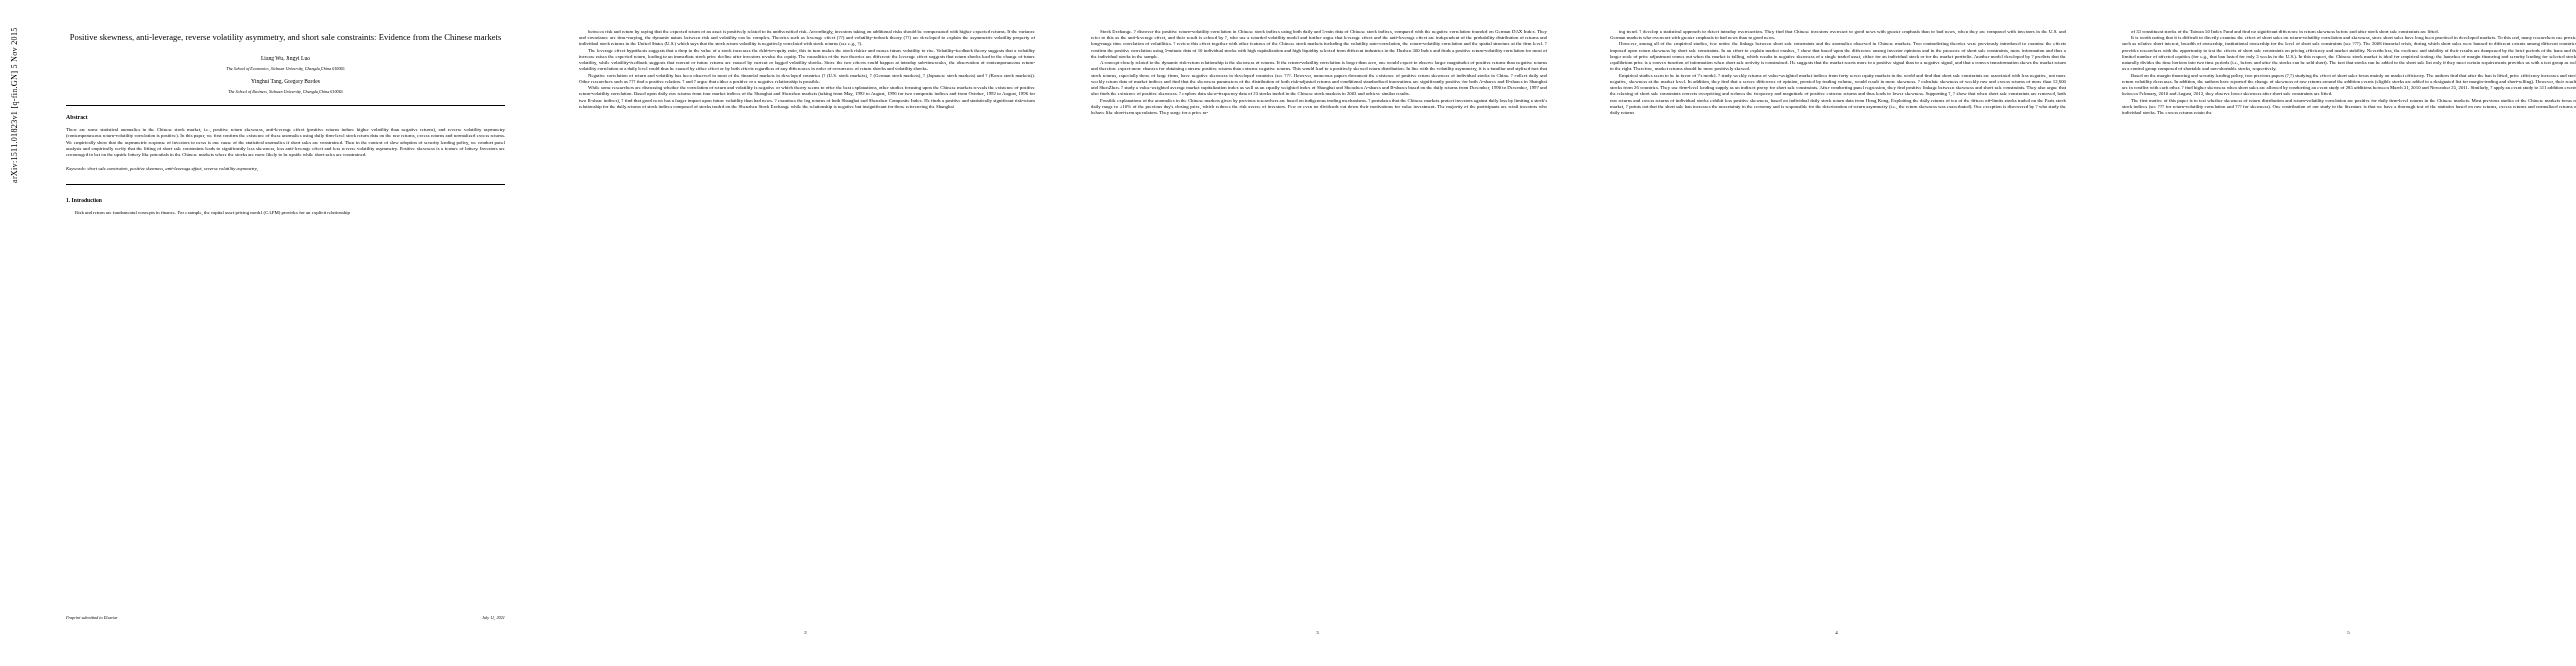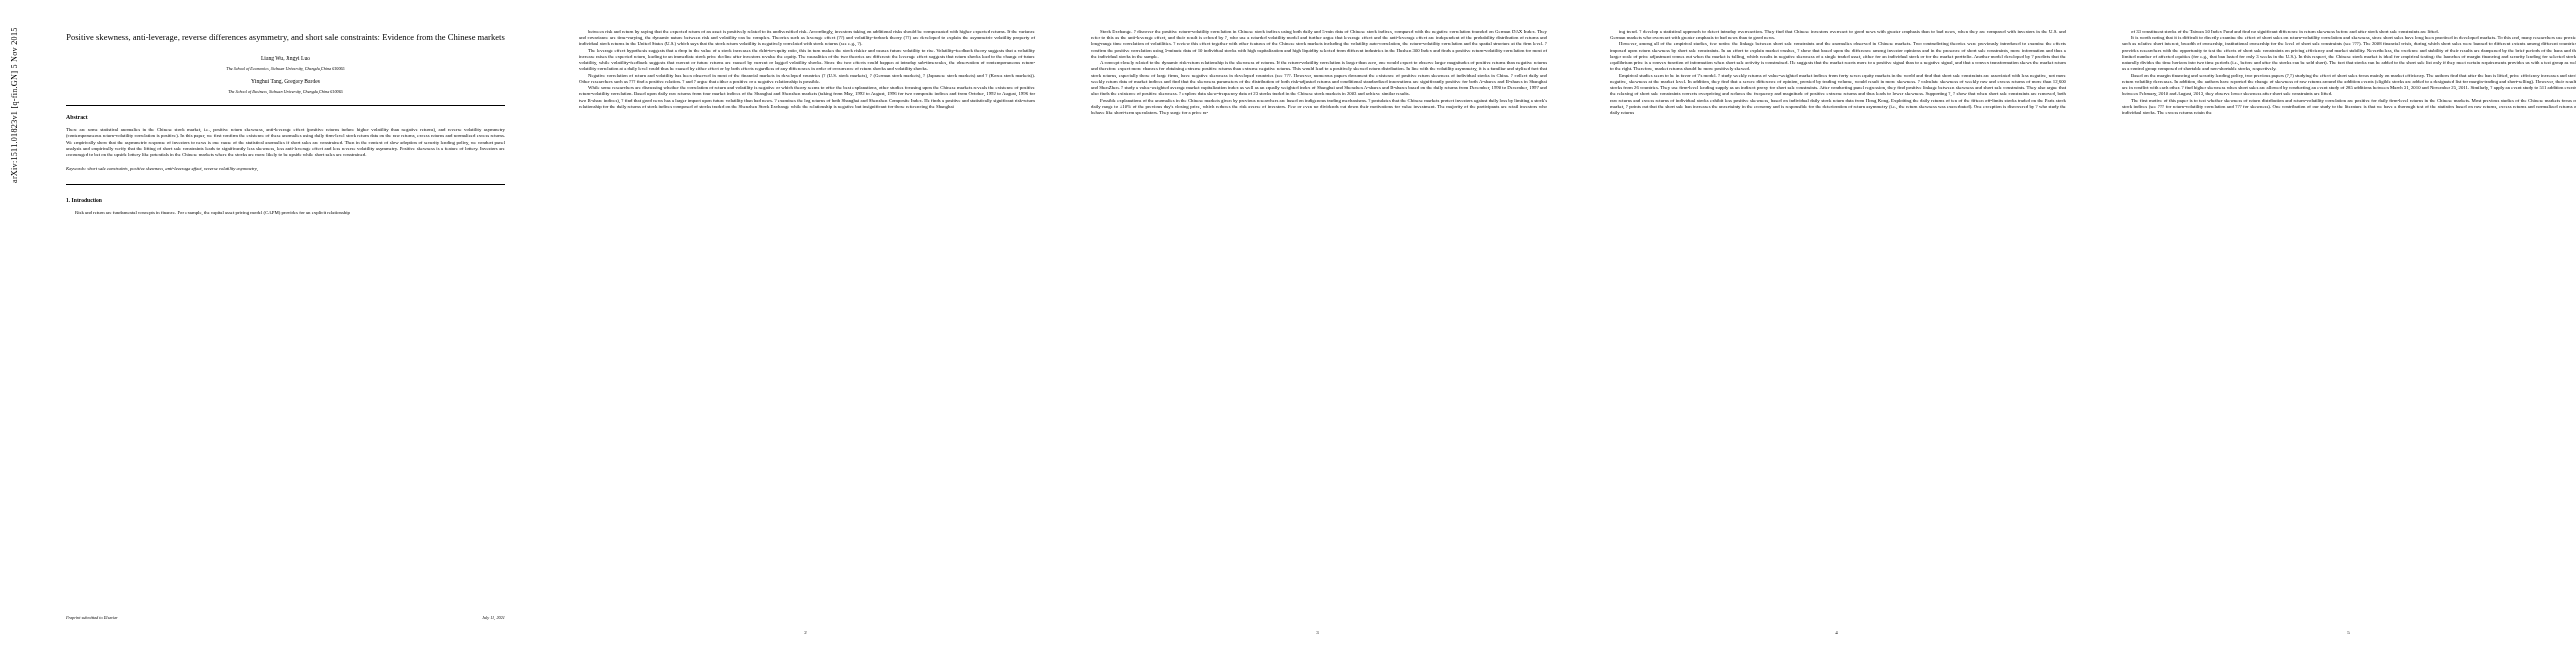--- a/index.html
+++ b/index.html
@@ -142,21 +142,21 @@
 </style>
 </head>
 <body>
 
 <div class="page">
 
   <div class="arxiv-stamp">arXiv:1511.01823v1 [q-fin.GN] 5 Nov 2015</div>
 
   <div class="sheet sheet-1">
     <div class="col">
-      <h1 class="title">Positive skewness, anti-leverage, reverse differences asymmetry, and short sale constraints: Evidence from the Chinese markets</h1>
+      <h1 class="title">Positive skewness, anti-leverage, reverse volatility asymmetry, and short sale constraints: Evidence from the Chinese markets</h1>
       <div class="authors">Liang Wu, Jingyi Luo</div>
       <div class="affil">The School of Economics, Sichuan University, Chengdu,China 610065</div>
       <div class="authors2">Yinghui Tang, Gregory Bardes</div>
       <div class="affil">The School of Business, Sichuan University, Chengdu,China 610065</div>
 
       <hr class="rule">
 
       <div class="sec-head">Abstract</div>
       <p class="abstract-body">There are some statistical anomalies in the Chinese stock market, i.e., positive return skewness, anti-leverage effect (positive returns induce higher volatility than negative returns), and reverse volatility asymmetry (contemporaneous return-volatility correlation is positive). In this paper, we first confirm the existence of these anomalies using daily firm-level stock return data on the raw returns, excess returns and normalized excess returns. We empirically show that the asymmetric response of investors to news is one cause of the statistical anomalies if short sales are constrained. Then in the context of slow adoption of security lending policy, we conduct panel analysis and empirically verify that the lifting of short sale constraints leads to significantly less skewness, less anti-leverage effect and less reverse volatility asymmetry. Positive skewness is a feature of lottery. Investors are encouraged to bet on the upside lottery like potentials in the Chinese markets where the stocks are more likely to be upside while short sales are constrained.</p>
 

